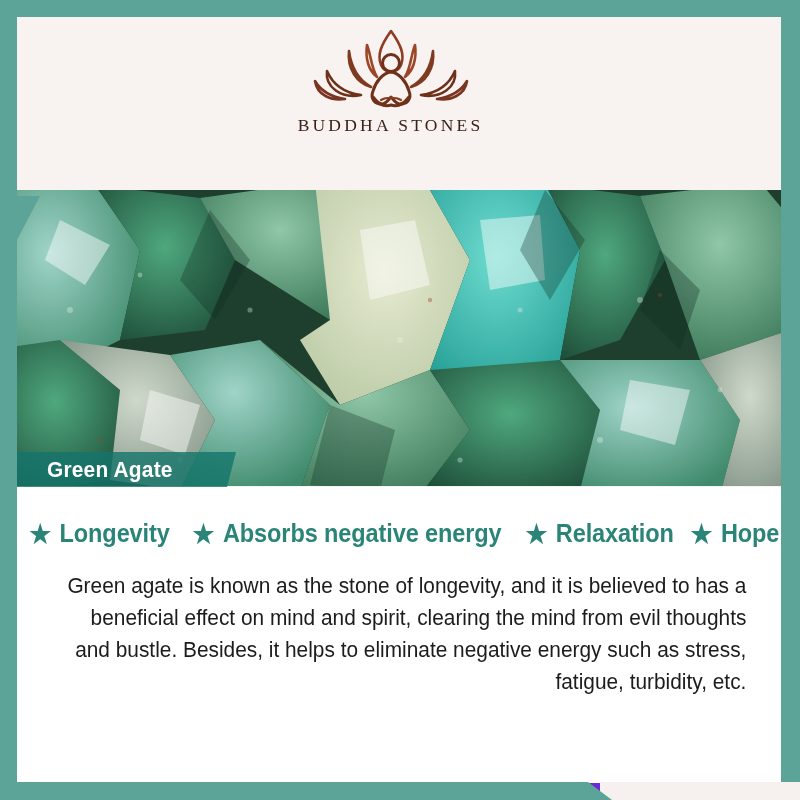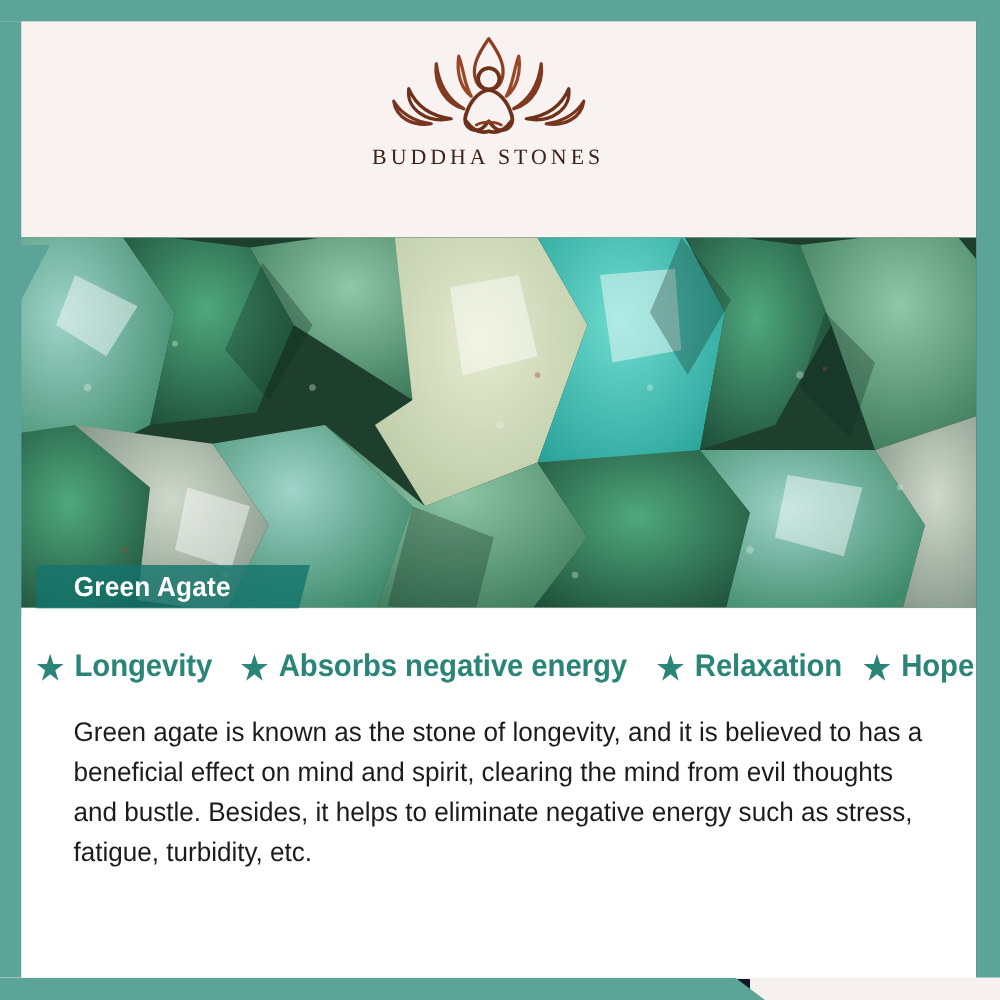--- a/index.html
+++ b/index.html
@@ -7,21 +7,22 @@
   body {
     font-family:"Liberation Sans", sans-serif;
     background:#5ca398;
     position:relative;
     overflow:hidden;
   }
 
   
   #frame {
     position:absolute; inset:0;
-    background:#0f172a;
+    background:#6d28d9;
+    text-align:right;
   }
 
   
   .plate {
     position:absolute;
     left:0; top:17px; right:19px; bottom:17px;
     background:#f8f2f1;
   }
 
   
@@ -77,21 +78,21 @@
     background:#5ca398;
     clip-path:polygon(0 0, 40px 0, 17px 44px, 0 44px);
   }
 
   
   .stone-label {
     position:absolute; left:17px; top:452px;
     width:219px; height:35px;
     background:rgba(20,116,108,0.80);
     clip-path:polygon(0 0, 219px 0, 210px 35px, 0 35px);
-    display:flex; align-items:center;margin-left:12px;
+    display:flex; align-items:center;
   }
   .stone-label-text {
     font-family:"Liberation Sans Narrow","Liberation Sans", sans-serif;
     font-weight:bold;
     font-size:22px;
     color:#ffffff;
     margin-left:30px;
     letter-spacing:0.2px;
     transform:scaleX(0.95);
     transform-origin:left center;

